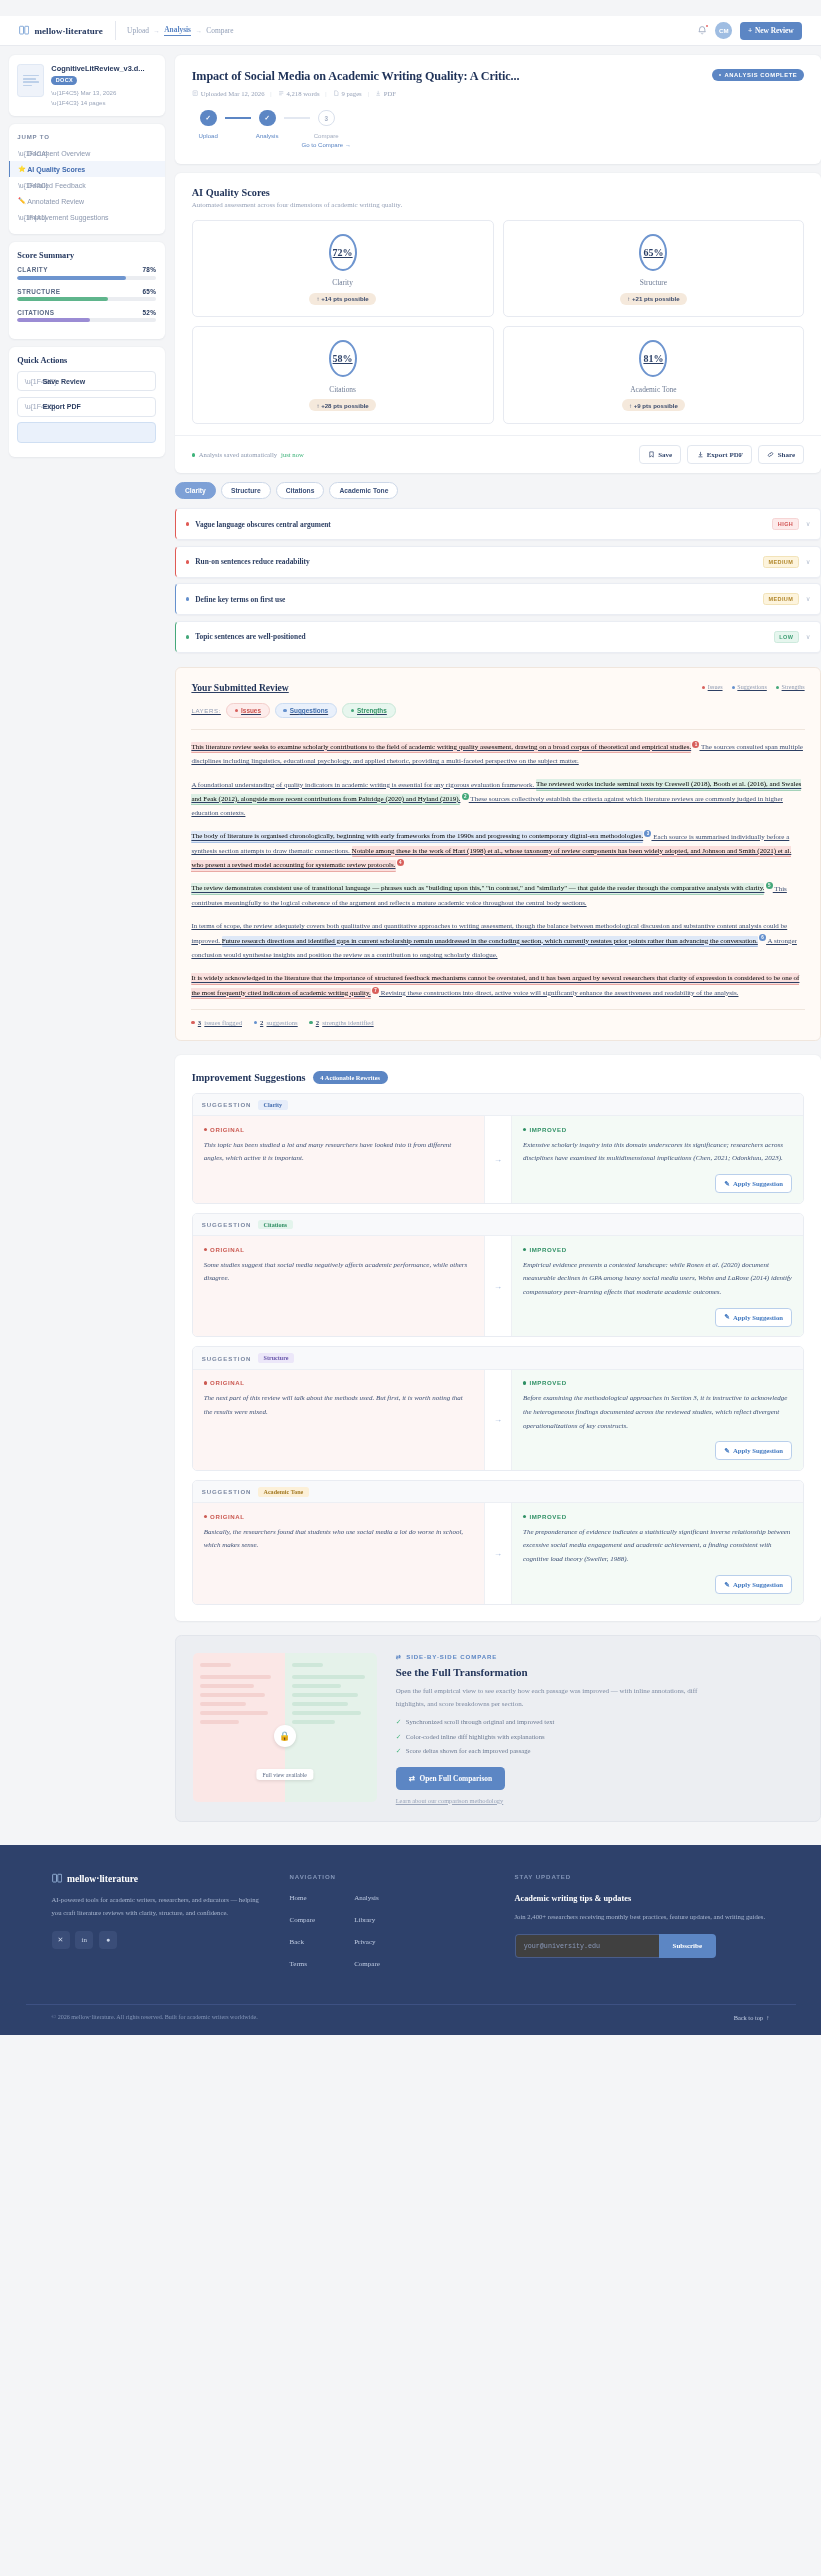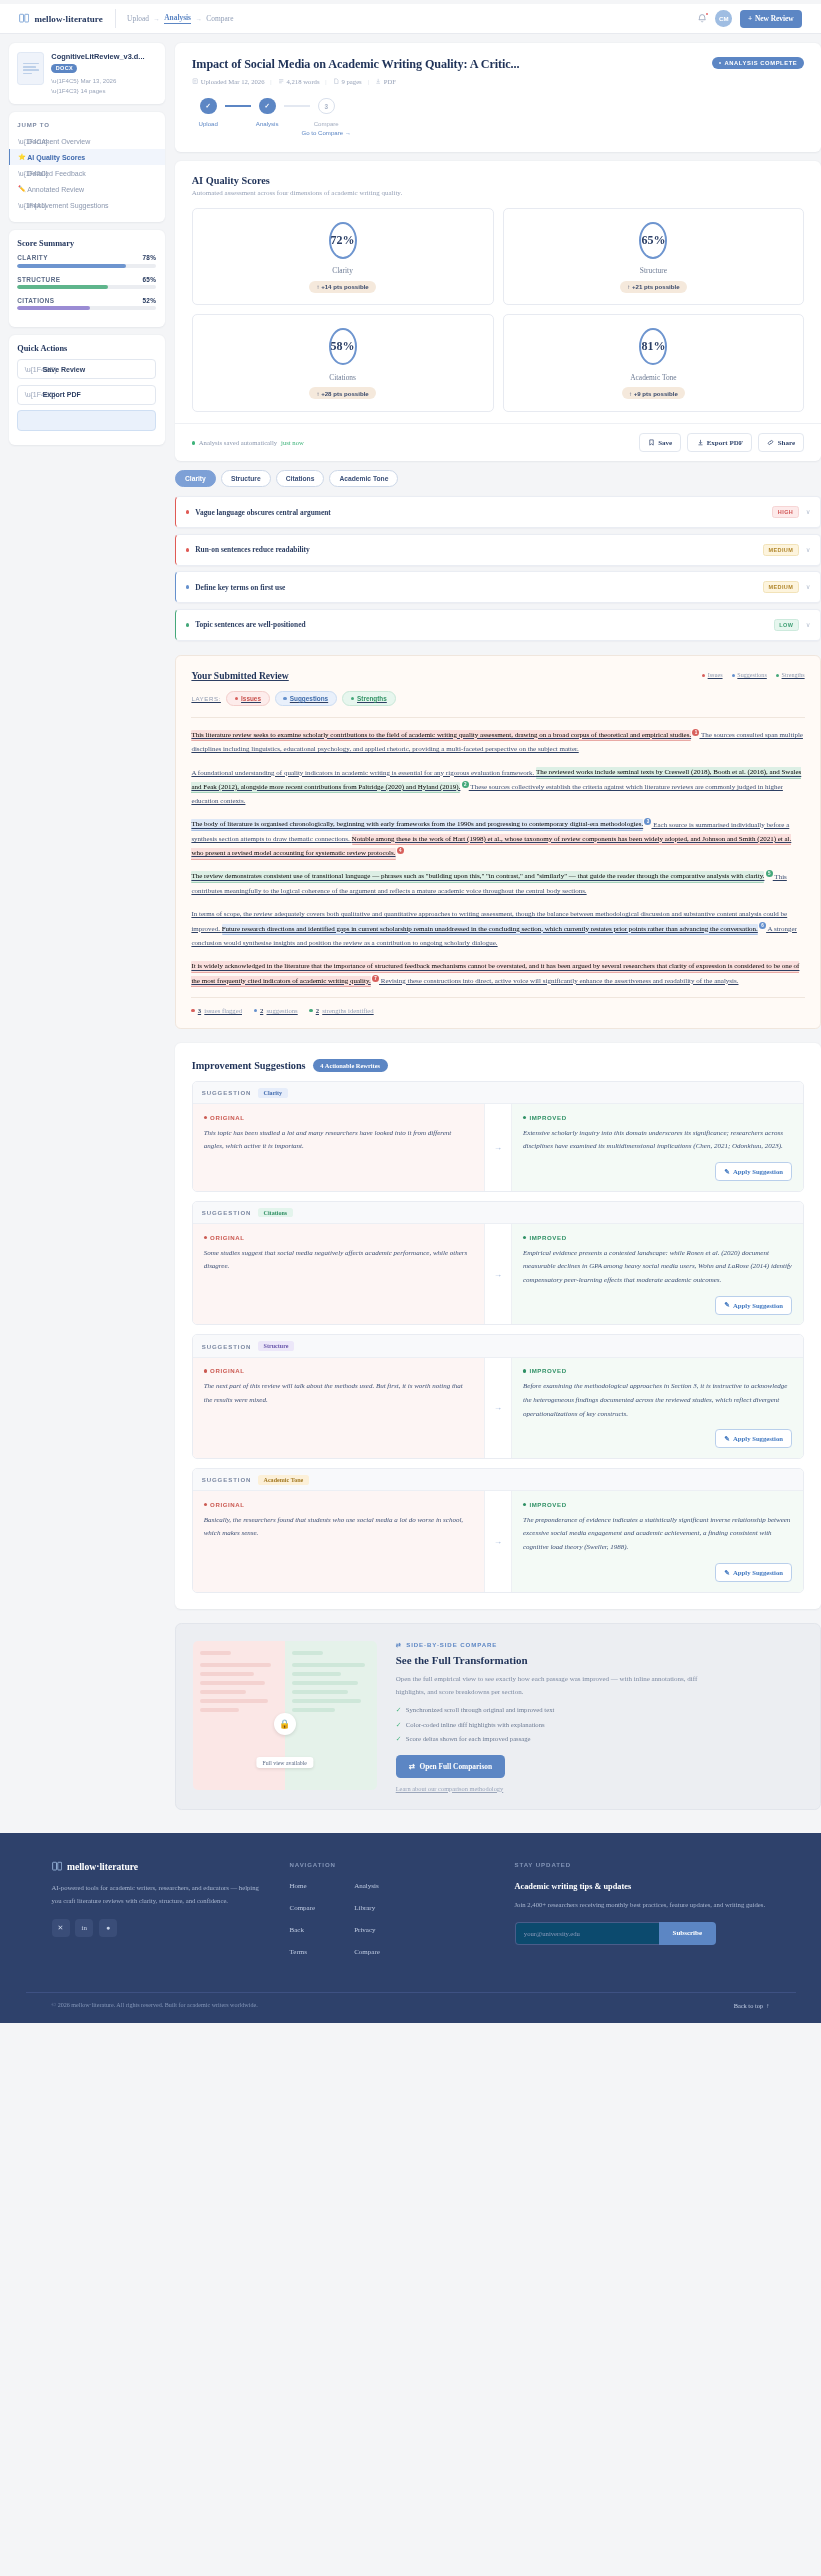--- a/index.html
+++ b/index.html
@@ -3,21 +3,21 @@
 <meta charset="utf-8">
 <style>
   * { box-sizing: border-box; margin: 0; padding: 0; }
   html, body { width: 821px; }
   body {
     font-family: "Liberation Serif", serif;
     background: #f4f5f7;
     color: #2d3f63;
     -webkit-font-smoothing: antialiased;
   }
-  .wrap { width: 821px; margin: 4px auto; }
+  .wrap { width: 821px; margin: 16px auto; }
 
   
   .topnav {
     height: 30px; background: #ffffff; display: flex; align-items: center;
     padding: 0 19px; border-bottom: 0.6px solid #e8eaef;
   }
   .brand { display: flex; align-items: center; gap: 5.1px; padding-right: 11.6px; border-right: 0.6px solid #e4e7ee; height: 19px; }
   .brand-mark { width: 10.3px; height: 10.3px; color: #6e9bd2; display:flex; }
   .brand-name { font-size: 9px; font-weight: 700; color: #24375e; letter-spacing:0.1px; }
   .nav-steps { display: flex; align-items: center; gap: 4.5px; margin-left: 11.6px; font-size: 7.4px; }
@@ -110,21 +110,21 @@
   .step-line.dim { background: #e3e8f1; }
 
   
   .sec-h { font-size: 10.3px; font-weight: 700; color: #1f3258; }
   .sec-sub { font-size: 7px; color: #97a2b8; margin-top: 3.9px; }
   .score-grid { display: grid; grid-template-columns: 1fr 1fr; gap: 9px; margin-top: 10.3px; }
   .score-card { border: 0.6px solid #e7eaf1; border-radius: 5.1px; padding: 13px 0 11.6px 0; text-align: center; }
   .ring { width: 28px; height: 37px; margin: 0 auto; position: relative; }
   .ring-el { width: 28px; height: 37px; border-radius: 50%; border: 2.2px solid #6e95cf; position:absolute; inset:0;}
   .ring-txt { position: absolute; inset: 0; display:flex; align-items:center; justify-content:center;
-    font-size: 12px; font-weight: 700; color: #2b3f66; }
+    font-size: 10px; font-weight: 700; color: #2b3f66; text-decoration: underline; }
   .score-name { font-size: 7.4px; color: #6d7b94; margin-top: 7.7px; }
   .score-pill { display: inline-block; margin-top: 5.1px; background: #f5e9dc; color: #3a4a6b;
     font-size: 6.1px; font-weight: 700; padding: 2.6px 7px; border-radius: 6.4px; font-family:"Liberation Sans", sans-serif;}
 
   
   .toolbar { display: flex; align-items: center; border-top: 0.6px solid #eef0f4; margin: 11.6px -16.7px -15.4px -16.7px; padding: 9px 16.7px; }
   .save-note { font-size: 6.7px; color: #8e9ab1; display:flex; align-items:center; gap:3.9px;}
   .save-note .d { width:3.2px; height:3.2px; border-radius:50%; background:#3eb37a;}
   .save-note em { font-style: normal; color: #3eb37a; }
   .tb-right { margin-left: auto; display: flex; gap: 5.8px; padding-left: 48px; }
@@ -243,22 +243,22 @@
     align-items:center; justify-content:center; color: #c9d3e6; font-size: 7px; cursor:pointer;}
   .f-h { font-size: 6.1px; letter-spacing: 0.9px; font-weight: 700; color: #8496b8; font-family:"Liberation Sans", sans-serif;}
   .f-nav { display: flex; gap: 39px; margin-top: 14px; }
   .f-nav ul { list-style: none; }
   .f-nav li { font-size: 7px; color: #bfcbe2; margin-bottom: 14px; cursor:pointer;}
   .f-col2 { width: 199px; }
   .f-col3 { flex: 1; }
   .f-news-h { font-size: 8.3px; font-weight: 700; color: #fff; margin-top: 14px; }
   .f-news-p { font-size: 6.7px; line-height: 2; color: #a8b6d0; margin-top: 7.7px; }
   .f-form { display: flex; margin-top: 10.3px; }
-  .f-input { flex: 1; max-width: 144px; background: #0c4a6e; border: 0.6px solid #4a5d8a; border-right: none;
-    border-radius: 3.9px 0 0 3.9px; padding: 7px 8.3px; font-size: 6.7px; color: #fff; font-family:Liberation Serif, serif;}
+  .f-input { flex: 1; max-width: 144px; background: #404040; border: 0.6px solid #4a5d8a; border-right: none;
+    border-radius: 3.9px 0 0 3.9px; padding: 7px 8.3px; font-size: 6.7px; color: #fff; font-family:Liberation Mono, monospace;}
   .f-input::placeholder { color: #8a99ba; }
   .f-sub { background: #5c86c4; color: #fff; border: none; border-radius: 0 3.9px 3.9px 0; padding: 7px 14px;
     font-size: 7px; font-weight: 700; cursor: pointer; font-family:"Liberation Serif", serif;}
   .f-bottom { width: 770px; margin: 22px auto 0 auto; padding: 9px 26px 14px 26px; border-top: 0.6px solid #3e5183;
     display: flex; align-items: center; }
   .f-copy { font-size: 6.1px; color: #8496b8; }
   .f-top { margin-left: auto; font-size: 6.4px; color: #bfcbe2; display:flex; gap:3.2px; cursor:pointer;}
   svg { display: block; }
 </style>
 </head>

